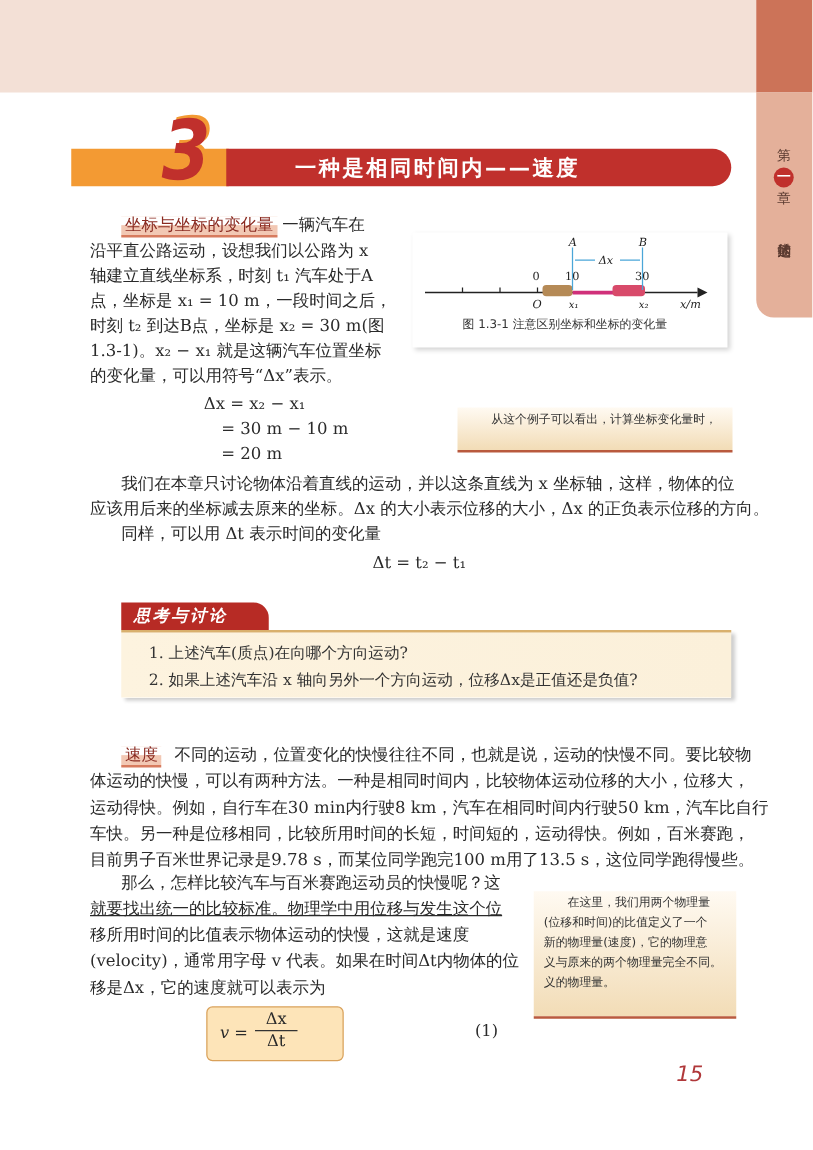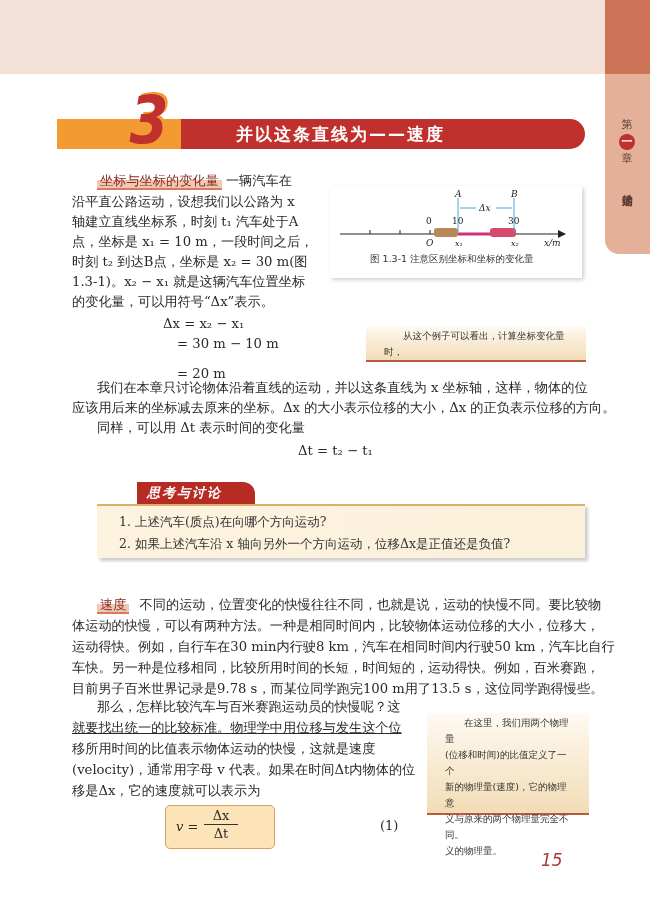--- a/index.html
+++ b/index.html
@@ -26,25 +26,25 @@
   .p { position:absolute; font-size:13.2px; line-height:19.6px; color:#2a2a2a; }
   .kw { background:linear-gradient(#fff 45%, #f2c8b4 45%); color:#8a2a20; font-family:"DejaVu Sans",sans-serif;
         padding:0 3px; border-bottom:2px solid #d77b5e; }
   .i { font-style:italic; }
 
   .fig { position:absolute; left:330px; top:186px; width:252px; height:92px; background:#fff;
          box-shadow:2px 2px 4px rgba(0,0,0,0.18); }
   .fig-caption { position:absolute; left:40px; top:67px; font-family:"DejaVu Sans",sans-serif; font-size:9.5px; color:#333; }
 
   .margin-note { position:absolute; background:linear-gradient(#fffaf2,#f2dcb6); border-bottom:2px solid #b95a3e;
-                 font-family:"DejaVu Sans",sans-serif; font-size:9.5px; line-height:16px; color:#333; padding:2px 18px; }
+                 font-family:"DejaVu Sans",sans-serif; font-size:9.5px; line-height:16px; color:#333; padding:2px 8px; }
 
   .think-header { position:absolute; left:97px; top:482px; width:118px; height:22px; background:#b72b25;
                   border-radius:0 12px 0 0; color:#fff; font-family:"DejaVu Sans",sans-serif; font-size:13px;
-                  font-weight:bold; padding:2px 10px; font-style:italic; letter-spacing:2px;margin-left:40px; }
+                  font-weight:bold; padding:2px 10px; font-style:italic; letter-spacing:2px; }
   .think-box { position:absolute; left:97px; top:504px; width:488px; height:54px;
                background:linear-gradient(90deg,#fdf3df,#fbf0da); box-shadow:3px 3px 3px rgba(0,0,0,0.2);
                border-top:2px solid #d9b06d; }
   .think-q { position:absolute; left:22px; font-size:12.5px; color:#333; }
 
   .formula-box { position:absolute; left:165px; top:805px; width:110px; height:44px; background:#fde4b8;
                  border:1px solid #d9a15a; border-radius:5px; }
   .frac { position:absolute; left:38px; top:2px; text-align:center; font-size:13px; }
   .frac .line { border-top:1px solid #333; width:34px; margin:1px auto; }
   .eq-num { position:absolute; left:380px; top:818px; font-size:13px; }
@@ -62,35 +62,35 @@
   <div class="chapter-circle">一</div>
   <div>章</div>
   <div class="side-topic">
     <span style="writing-mode:vertical-rl;">运动的描述</span>
   </div>
 </div>
 
 <div class="title-bar-orange"></div>
 <div class="title-bar-red"></div>
 <div class="big-num">3</div>
-<div class="title-text">并以这条直线为——速度</div>
+<div class="title-text">一种是相同时间内——速度</div>
 
 <div class="p" style="left:97px; top:171px;">
   <span class="kw">坐标与坐标的变化量</span>
   <span style="">一辆汽车在</span>
 </div>
 <div class="p" style="left:72px; top:192px;">沿平直公路运动，设想我们以公路为 x</div>
 <div class="p" style="left:72px; top:212px;">轴建立直线坐标系，时刻 t₁ 汽车处于A</div>
 <div class="p" style="left:72px; top:232px;">点，坐标是 x₁ = 10 m，一段时间之后，</div>
 <div class="p" style="left:72px; top:252px;">时刻 t₂ 到达B点，坐标是 x₂ = 30 m(图</div>
 <div class="p" style="left:72px; top:272px;">1.3-1)。x₂ − x₁ 就是这辆汽车位置坐标</div>
 <div class="p" style="left:72px; top:292px;">的变化量，可以用符号“Δx”表示。</div>
 <div class="p" style="left:163px; top:314px;">Δx = x₂ − x₁</div>
 <div class="p" style="left:177px; top:334px;">= 30 m − 10 m</div>
-<div class="p" style="left:177px; top:364px;">= 20 m</div>
+<div class="p" style="left:177px; top:354px;">= 20 m</div>
 
 <div class="fig">
   <svg width="252" height="64">
     <line x1="10" y1="48" x2="228" y2="48" stroke="#222" stroke-width="1.2"></line>
     <polygon points="228,44 236,48 228,52" fill="#222"></polygon>
     <line x1="40" y1="44" x2="40" y2="48" stroke="#222"></line>
     <line x1="70" y1="44" x2="70" y2="48" stroke="#222"></line>
     <line x1="100" y1="44" x2="100" y2="48" stroke="#222"></line>
     <line x1="128" y1="48" x2="184" y2="48" stroke="#d0307a" stroke-width="3"></line>
     <rect x="104" y="42" width="24" height="9" rx="3" fill="#b58a56"></rect>

